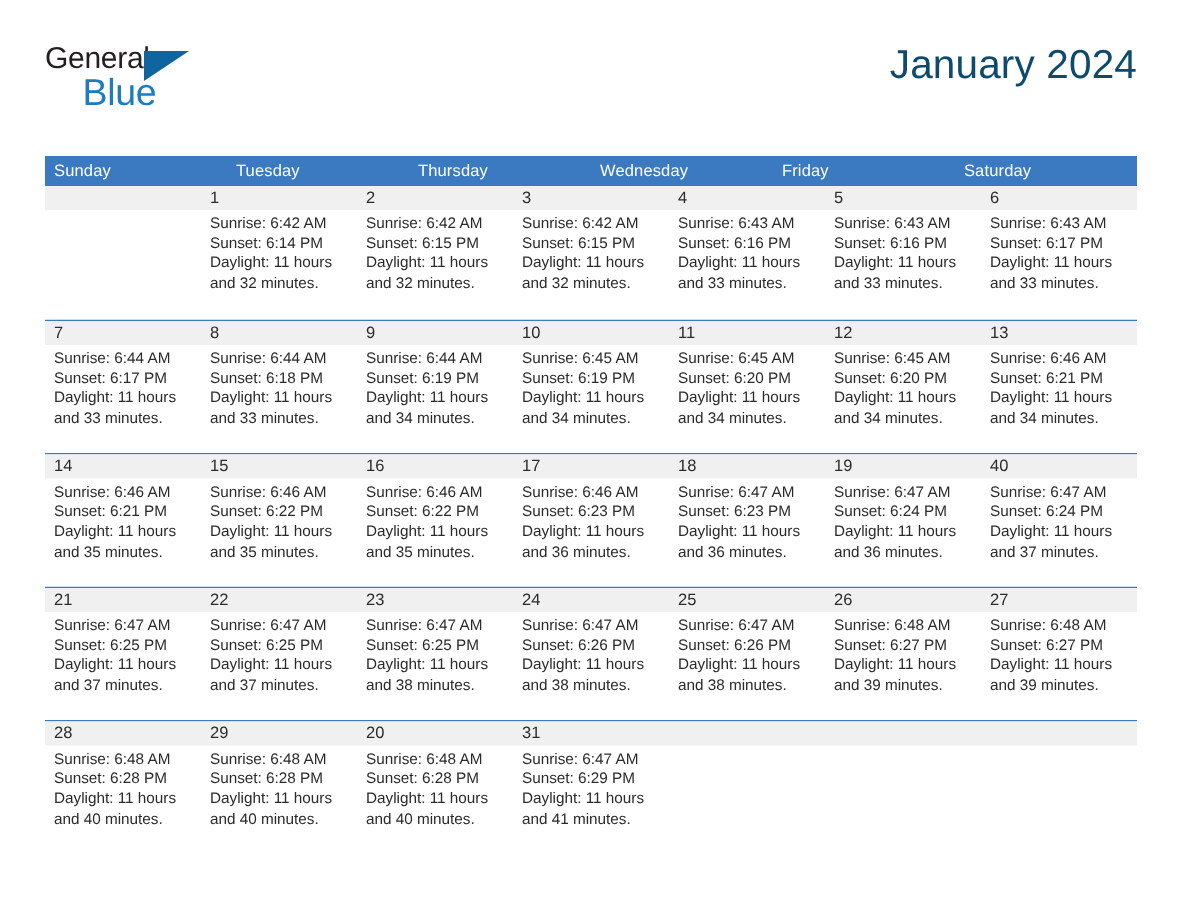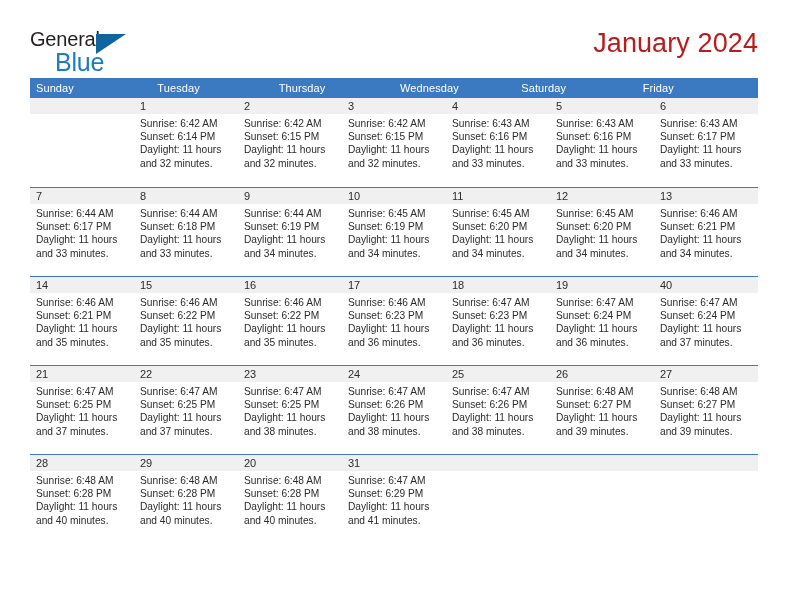--- a/index.html
+++ b/index.html
@@ -62,36 +62,36 @@
     border-left: 30px solid #11659e;
     border-bottom: 20px solid transparent;
   }
 
   .title-block {
     text-align: right;
     padding-top: 0px;
   }
   .cal-title {
     font-size: 27px;
-    color: #b91c1c;
+    color: #0c4a6e;
     font-weight: normal;
     line-height: 34px;
     letter-spacing: 0.1px;
   }
   .cal-subtitle {
     font-size: 13.5px;
     color: #3d3d3d;
     line-height: 20px;
     margin-top: 5px;
     letter-spacing: 0.1px;
   }
 
   
   .calendar {
-    margin: 0 34px 0 30px;
+    margin: 26px 34px 0 30px;
     width: 728px;
   }
 
   .weekday-row {
     display: flex;
     background: #3b7ac0;
     height: 20px;
   }
   .weekday-cell {
     flex: 1 1 0;
@@ -154,22 +154,22 @@
     </div>
 
   </div>
 
   <div class="calendar">
     <div class="weekday-row" id="weekday-row">
         <div class="weekday-cell">Sunday</div>
         <div class="weekday-cell">Tuesday</div>
         <div class="weekday-cell">Thursday</div>
         <div class="weekday-cell">Wednesday</div>
+        <div class="weekday-cell">Friday</div>
         <div class="weekday-cell">Saturday</div>
-        <div class="weekday-cell">Friday</div>
       </div>
     <div id="weeks-container">
         <div class="week-row">
           <div class="day-cell blank">
             <div class="day-num-band"></div>
           </div>
           <div class="day-cell">
             <div class="day-num-band">1</div>
             <div class="day-info">
               <div>Sunrise: 6:42 AM</div>

